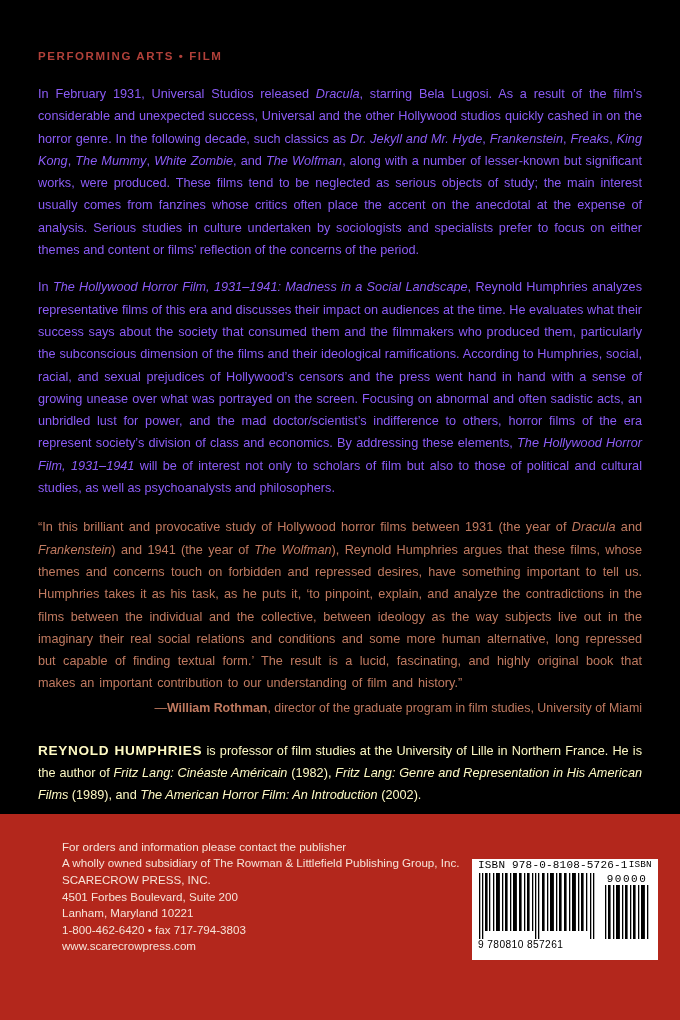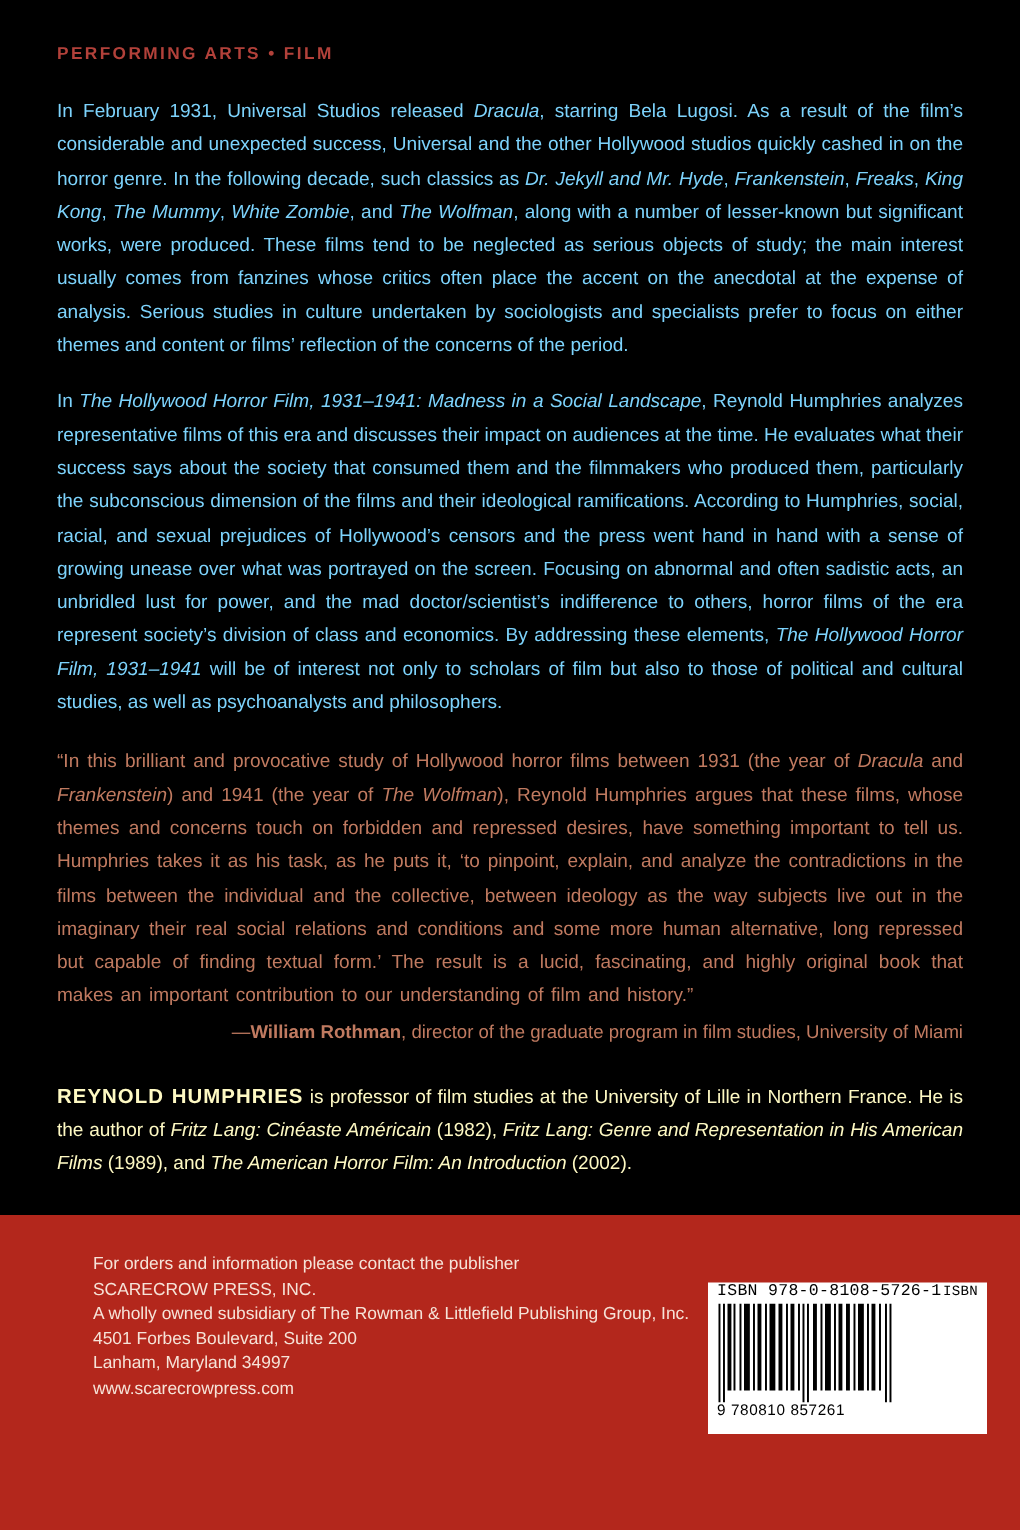--- a/index.html
+++ b/index.html
@@ -24,33 +24,34 @@
     display: flex;
     flex-direction: column;
   }
 
   
   .black-panel {
     background: #000000;
     padding: 30px 38px 0 38px;
     height: 810px;
     position: relative;
+    margin-top: 20px;
   }
 
   .category-line {
     color: #b2413a;
     font-size: 11.5px;
     font-weight: bold;
     letter-spacing: 1.6px;
     margin-bottom: 21px;
     white-space: nowrap;
   }
 
   .body-para {
-    color: #7dd3fc;
+    color: #8b5cf6;
     font-size: 12.7px;
     line-height: 22.3px;
     text-align: justify;
     margin-bottom: 15px;
     hyphens: auto;
     -webkit-hyphens: auto;
   }
   .body-para:last-of-type { margin-bottom: 0; }
 
   .body-para i, .quote-para i, .bio-para i { font-style: italic; }
@@ -209,24 +210,25 @@
     <div class="bio-block">
       <div class="bio-para"><span class="bio-name">REYNOLD HUMPHRIES</span> is professor of film studies at the University of Lille in Northern France. He is the author of <i>Fritz Lang: Cinéaste Américain</i> (1982), <i>Fritz Lang: Genre and Representation in His American Films</i> (1989), and <i>The American Horror Film: An Introduction</i> (2002).</div>
     </div>
 
   </div>
 
   <div class="red-panel">
 
     <div class="pub-lines">
       <div>For orders and information please contact the publisher</div>
+      <div>A wholly owned subsidiary of The Rowman &amp; Littlefield Publishing Group, Inc.</div>
       <div>SCARECROW PRESS, INC.</div>
-      <div>A wholly owned subsidiary of The Rowman &amp; Littlefield Publishing Group, Inc.</div>
       <div>4501 Forbes Boulevard, Suite 200</div>
-      <div>Lanham, Maryland 34997</div>
+      <div>Lanham, Maryland 10221</div>
+      <div>1-800-462-6420 • fax 717-794-3803</div>
       <div>www.scarecrowpress.com</div>
     </div>
 
 
     <div class="barcode-box">
 
       <div class="isbn-row">
         <span class="isbn-text">ISBN 978-0-8108-5726-1</span>
         <span class="isbn-vert">ISBN</span>
       </div>
@@ -264,18 +266,37 @@
               <rect x="100" y="0" width="1.3" height="58"></rect>
               <rect x="103" y="0" width="2.6" height="58"></rect>
               <rect x="108" y="0" width="1.3" height="58"></rect>
               <rect x="112" y="0" width="1.3" height="66"></rect>
               <rect x="115" y="0" width="1.3" height="66"></rect>
             </g>
           </svg>
           <div class="ean-digits">9 780810 857261</div>
         </div>
 
+        <div class="bars-addon">
+          <div class="addon-digits">90000</div>
+          <svg width="46" height="54" viewBox="0 0 46 54">
+            <rect x="0" y="0" width="46" height="54" fill="#ffffff"></rect>
+            <g fill="#000000">
+              <rect x="1" y="0" width="1.3" height="54"></rect>
+              <rect x="4" y="0" width="2.6" height="54"></rect>
+              <rect x="9" y="0" width="1.3" height="54"></rect>
+              <rect x="12" y="0" width="3.9" height="54"></rect>
+              <rect x="18" y="0" width="1.3" height="54"></rect>
+              <rect x="21" y="0" width="2.6" height="54"></rect>
+              <rect x="26" y="0" width="1.3" height="54"></rect>
+              <rect x="29" y="0" width="2.6" height="54"></rect>
+              <rect x="34" y="0" width="1.3" height="54"></rect>
+              <rect x="37" y="0" width="3.9" height="54"></rect>
+              <rect x="43" y="0" width="1.3" height="54"></rect>
+            </g>
+          </svg>
+        </div>
 
       </div>
     </div>
 
   </div>
 </div>
 
 </body></html>

